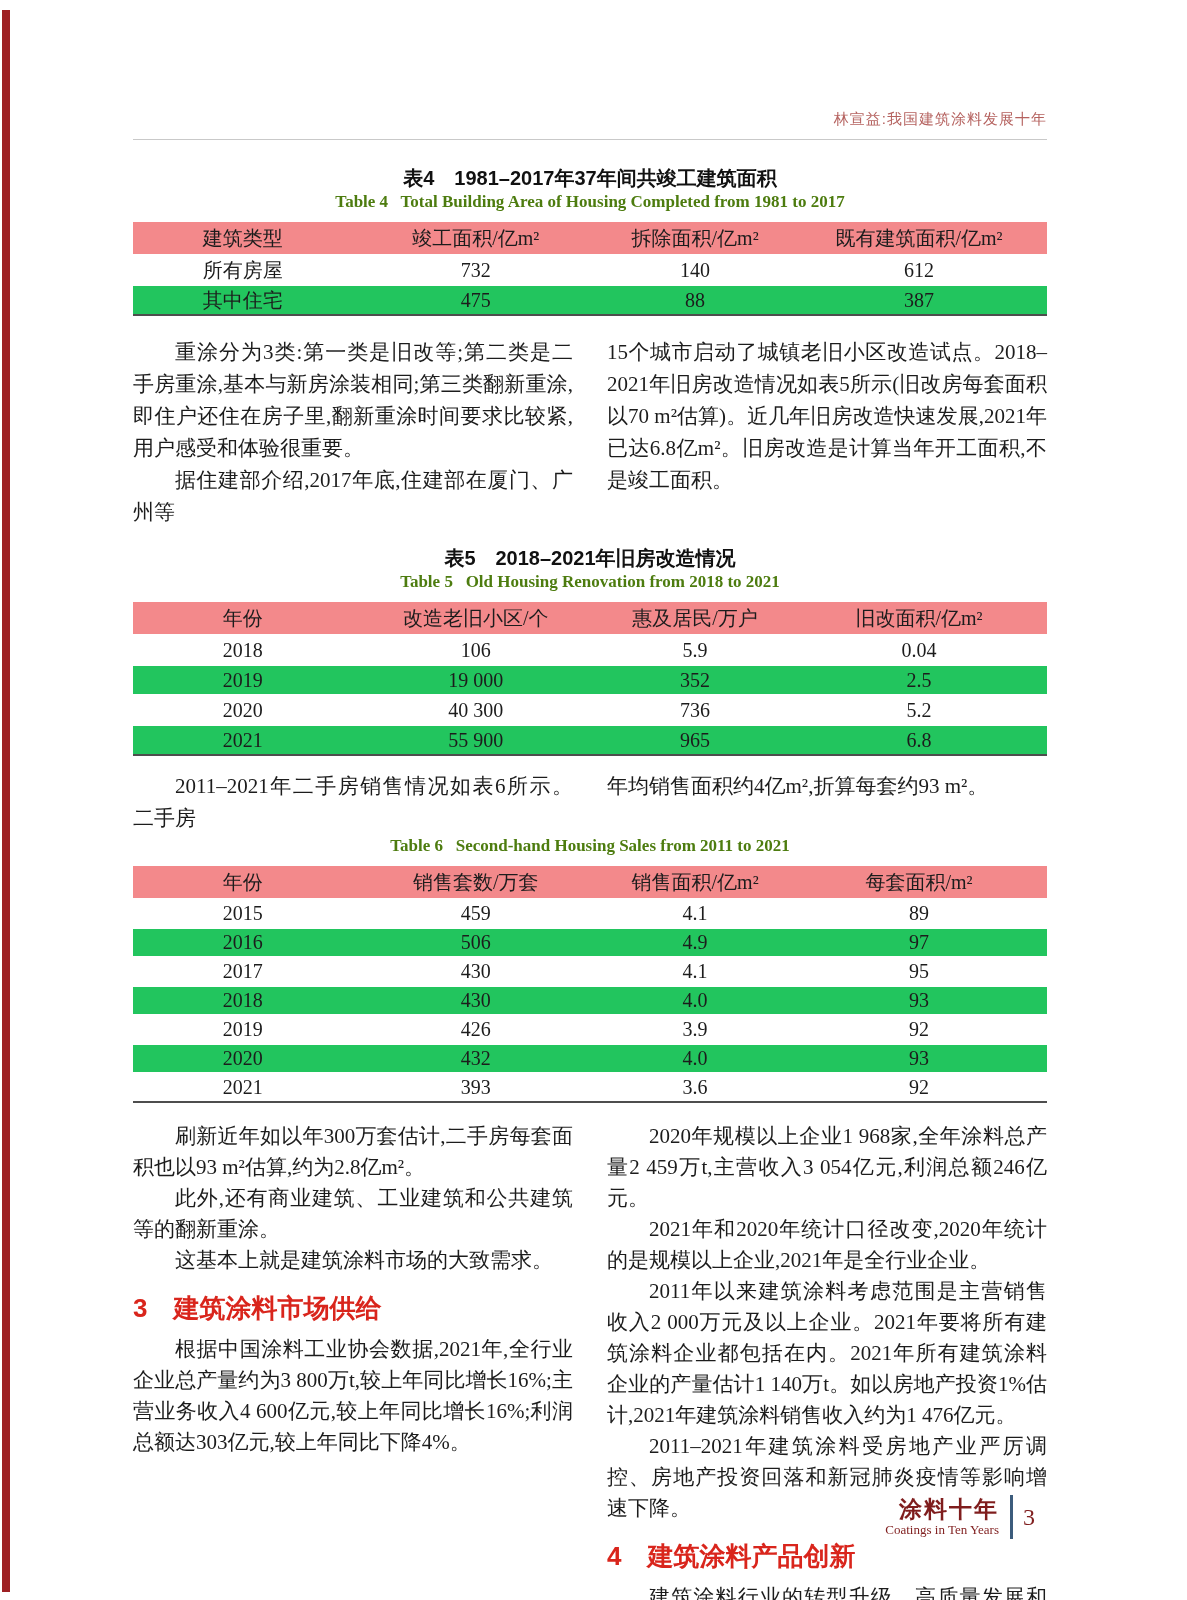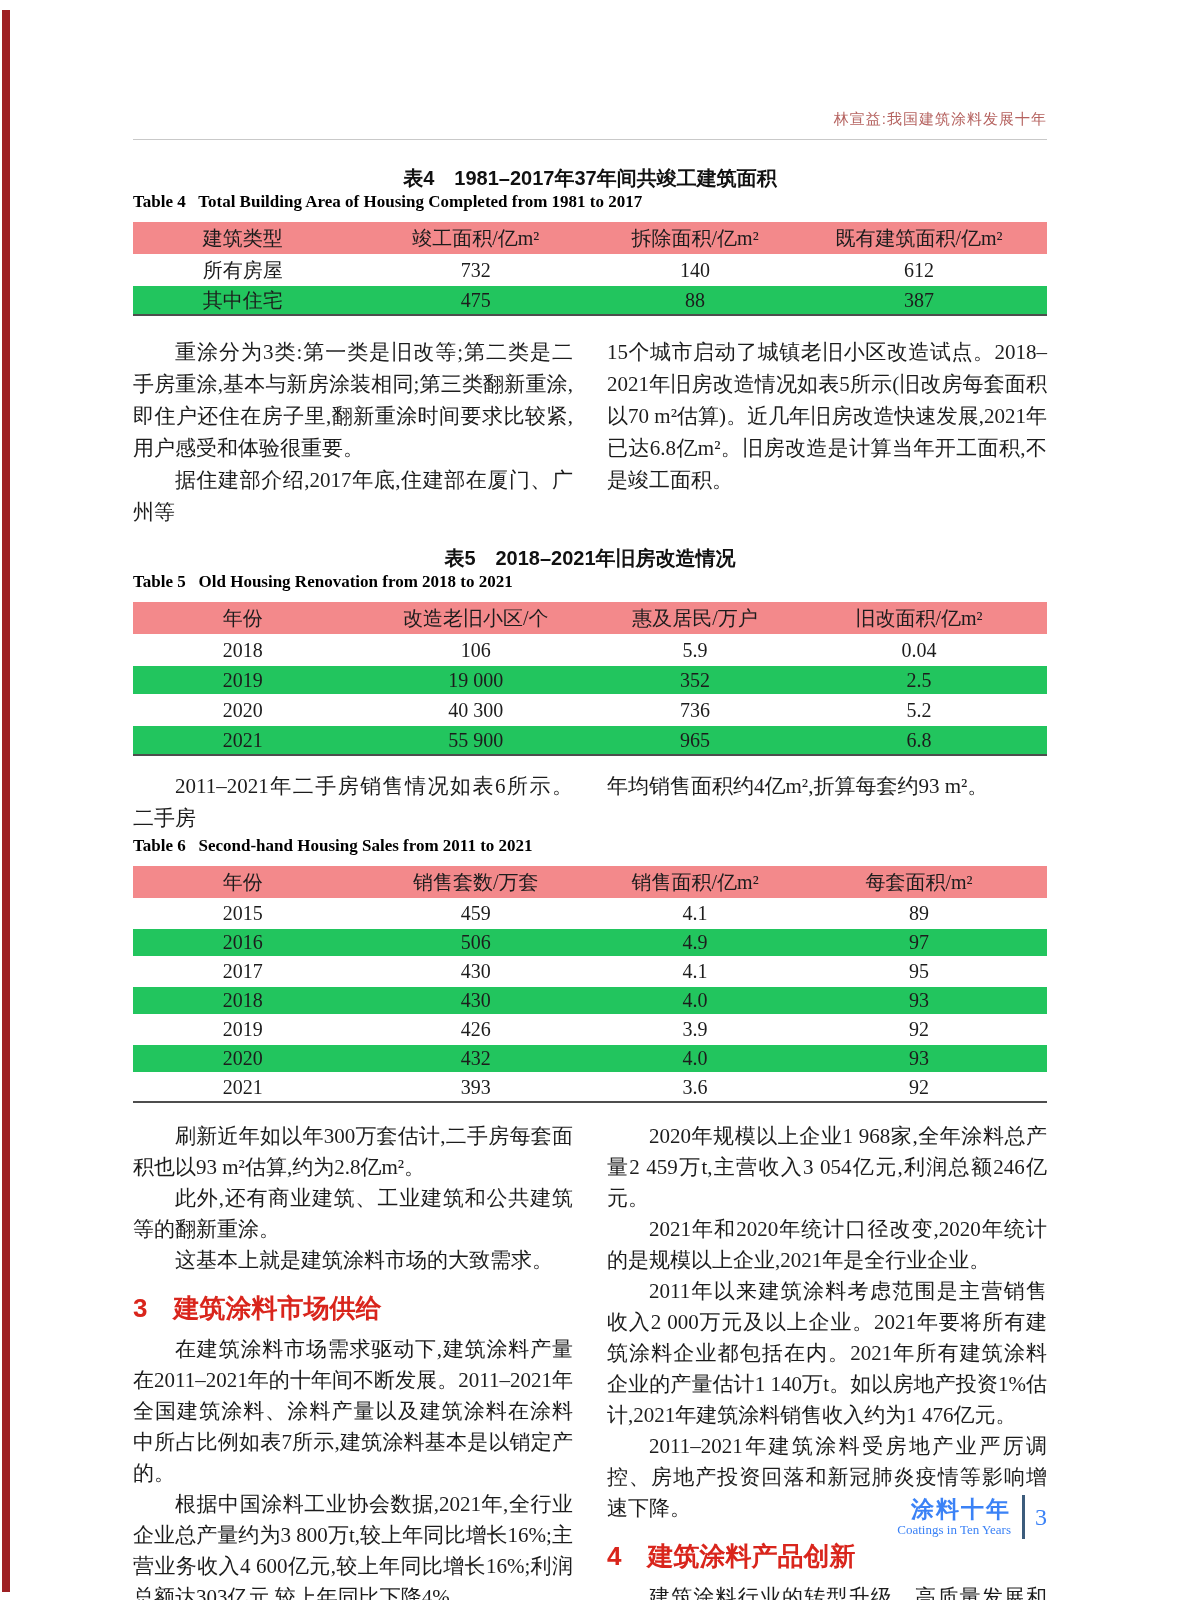--- a/index.html
+++ b/index.html
@@ -13,22 +13,22 @@
     margin-top:108px;text-align:right;
     font-family:"Liberation Sans","DejaVu Sans",sans-serif;
     font-size:15px;line-height:22px;color:#b5625f;letter-spacing:1px;
   }
   .head-rule{border:none;border-top:1px solid #c9c9c9;margin:9px 0 0 0;}
   .tbl-title-cn{
     text-align:center;font-family:"Liberation Sans","DejaVu Sans",sans-serif;
     font-weight:bold;font-size:20px;line-height:24px;white-space:pre;color:#111;
   }
   .tbl-title-en{
-    text-align:left;font-family:"Liberation Serif","DejaVu Serif",serif;
-    font-weight:bold;font-size:17px;line-height:24px;white-space:pre;color:#000000;
+    text-align:center;font-family:"Liberation Serif","DejaVu Serif",serif;
+    font-weight:bold;font-size:17px;line-height:24px;white-space:pre;color:#4d7c0f;
   }
   .mt-t4{margin-top:26px;} .mt-t5{margin-top:18px;} .mt-t6{margin-top:10px;}
   table.data-table{
     width:100%;border-collapse:collapse;margin-top:8px;
     border-bottom:2px solid #4d4d4d;font-size:20px;table-layout:fixed;
   }
   table.data-table thead th{
     background:#f3898b;font-weight:normal;height:32px;
     text-align:center;vertical-align:middle;white-space:pre;padding:0;
   }
@@ -43,21 +43,21 @@
   .two-col.bottom{margin-top:18px;}
   .col{width:440px;font-size:21px;line-height:32px;text-align:justify;}
   .bottom .col{line-height:31px;}
   .col p{margin:0;}
   p.ind{text-indent:2em;}
   .sec{
     margin:14px 0 8px 0;font-family:"Liberation Sans","DejaVu Sans",sans-serif;
     font-weight:bold;font-size:26px;line-height:36px;color:#d9251c;text-align:left;text-indent:0;
   }
   .sec .sec-no{margin-right:26px;}
-  .footer{position:absolute;top:1495px;right:140px;display:flex;align-items:center;color:#3b82f6;justify-content:flex-end;}
+  .footer{position:absolute;top:1495px;right:152px;display:flex;align-items:center;color:#7f1d1d;justify-content:flex-end;}
   .f-left{text-align:right;margin-right:9px;}
   .f-cn{font-family:"Liberation Sans","DejaVu Sans",sans-serif;font-weight:bold;font-size:23px;line-height:26px;letter-spacing:2px;}
   .f-en{font-family:"Liberation Serif","DejaVu Serif",serif;font-size:13px;line-height:16px;}
   .f-bar{width:3px;height:44px;background:#3c5c7c;margin:0 10px 0 2px;}
   .f-num{font-size:24px;font-family:"Liberation Serif","DejaVu Serif",serif;}
 </style>
 </head>
 <body>
 
 <div class="page">
@@ -226,21 +226,20 @@
           </tr>
         </tbody>
     </table>
 
     <div class="two-col bottom">
       <div class="col">
         <p class="ind">刷新近年如以年300万套估计,二手房每套面积也以93 m²估算,约为2.8亿m²。</p>
         <p class="ind">此外,还有商业建筑、工业建筑和公共建筑等的翻新重涂。</p>
         <p class="ind">这基本上就是建筑涂料市场的大致需求。</p>
         <h2 class="sec"><span class="sec-no">3</span><span>建筑涂料市场供给</span></h2>
-        <p class="ind">在建筑涂料市场需求驱动下,建筑涂料产量在2011–2021年的十年间不断发展。2011–2021年全国建筑涂料、涂料产量以及建筑涂料在涂料中所占比例如表7所示,建筑涂料基本是以销定产的。</p>
         <p class="ind">根据中国涂料工业协会数据,2021年,全行业企业总产量约为3 800万t,较上年同比增长16%;主营业务收入4 600亿元,较上年同比增长16%;利润总额达303亿元,较上年同比下降4%。</p>
       </div>
       <div class="col">
         <p class="ind">2020年规模以上企业1 968家,全年涂料总产量2 459万t,主营收入3 054亿元,利润总额246亿元。</p>
         <p class="ind">2021年和2020年统计口径改变,2020年统计的是规模以上企业,2021年是全行业企业。</p>
         <p class="ind">2011年以来建筑涂料考虑范围是主营销售收入2 000万元及以上企业。2021年要将所有建筑涂料企业都包括在内。2021年所有建筑涂料企业的产量估计1 140万t。如以房地产投资1%估计,2021年建筑涂料销售收入约为1 476亿元。</p>
         <p class="ind">2011–2021年建筑涂料受房地产业严厉调控、房地产投资回落和新冠肺炎疫情等影响增速下降。</p>
         <h2 class="sec"><span class="sec-no">4</span><span>建筑涂料产品创新</span></h2>
         <p class="ind">建筑涂料行业的转型升级、高质量发展和绿色发展需以创新为基础。其目的是提高建筑涂料性能,增</p>
       </div>

